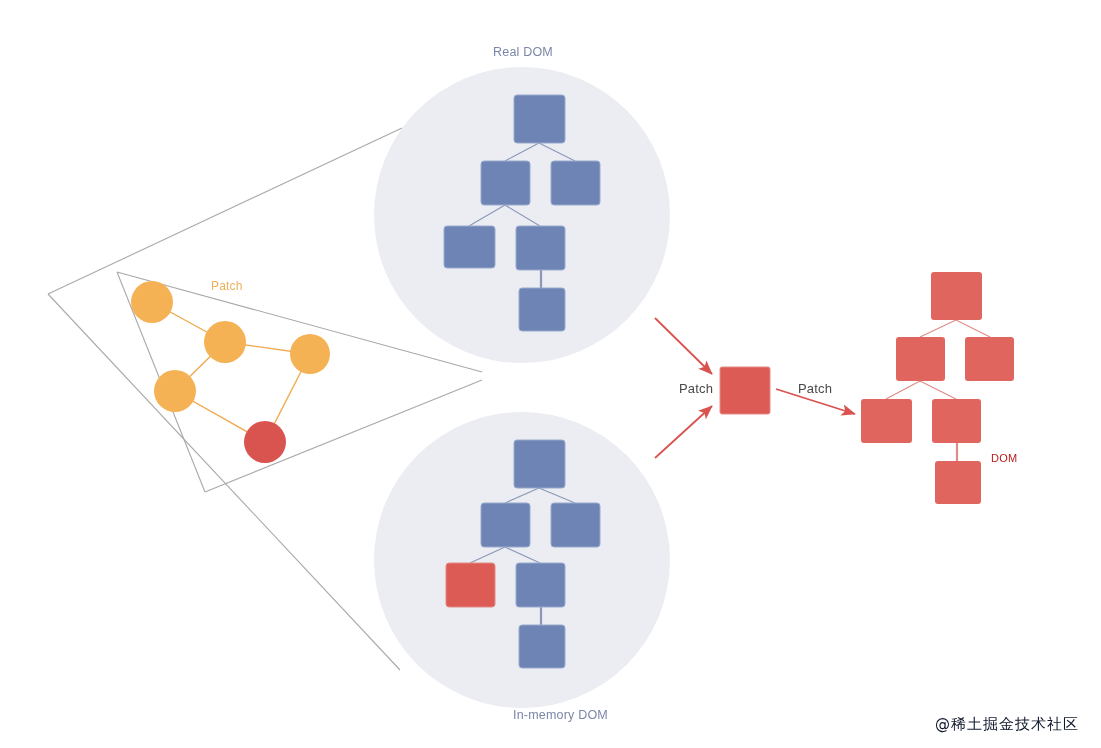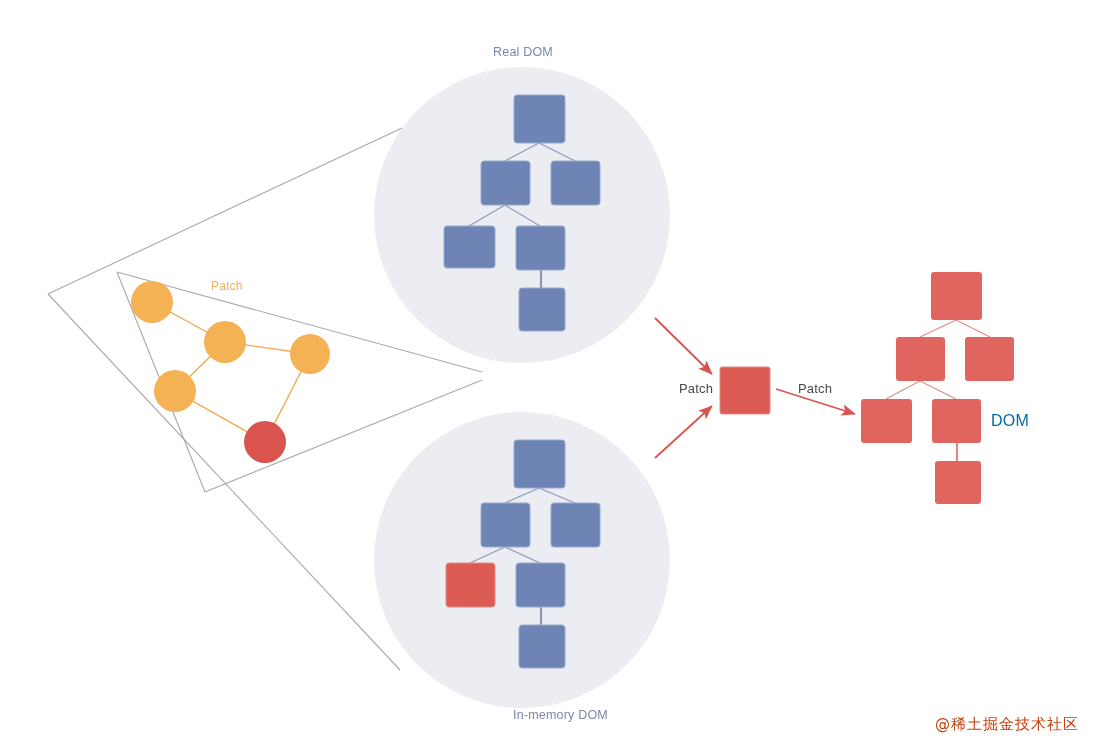--- a/index.html
+++ b/index.html
@@ -31,32 +31,33 @@
     letter-spacing: 0.2px;
   }
   .lbl-dom-title {
     color: #7b86a8;
   }
   .lbl-model {
     color: #eeb05a;
     font-size: 12px;
   }
   .lbl-dom-right {
-    color: #0369a1;
-    font-size: 16px;
+    color: #b91c1c;
+    font-size: 11px;
+    margin-top: 40px;
   }
   .lbl-step {
     color: #4a4a4a;
     font-size: 13px;
   }
   .watermark {
     position: absolute;
     right: 22px;
     bottom: 14px;
-    color: #c2410c;
+    color: #0f172a;
     font-size: 15px;
     letter-spacing: 1px;
     font-family: "DejaVu Sans", sans-serif;
   }
 </style>
 </head>
 <body>
 
 <div id="stage">
 

